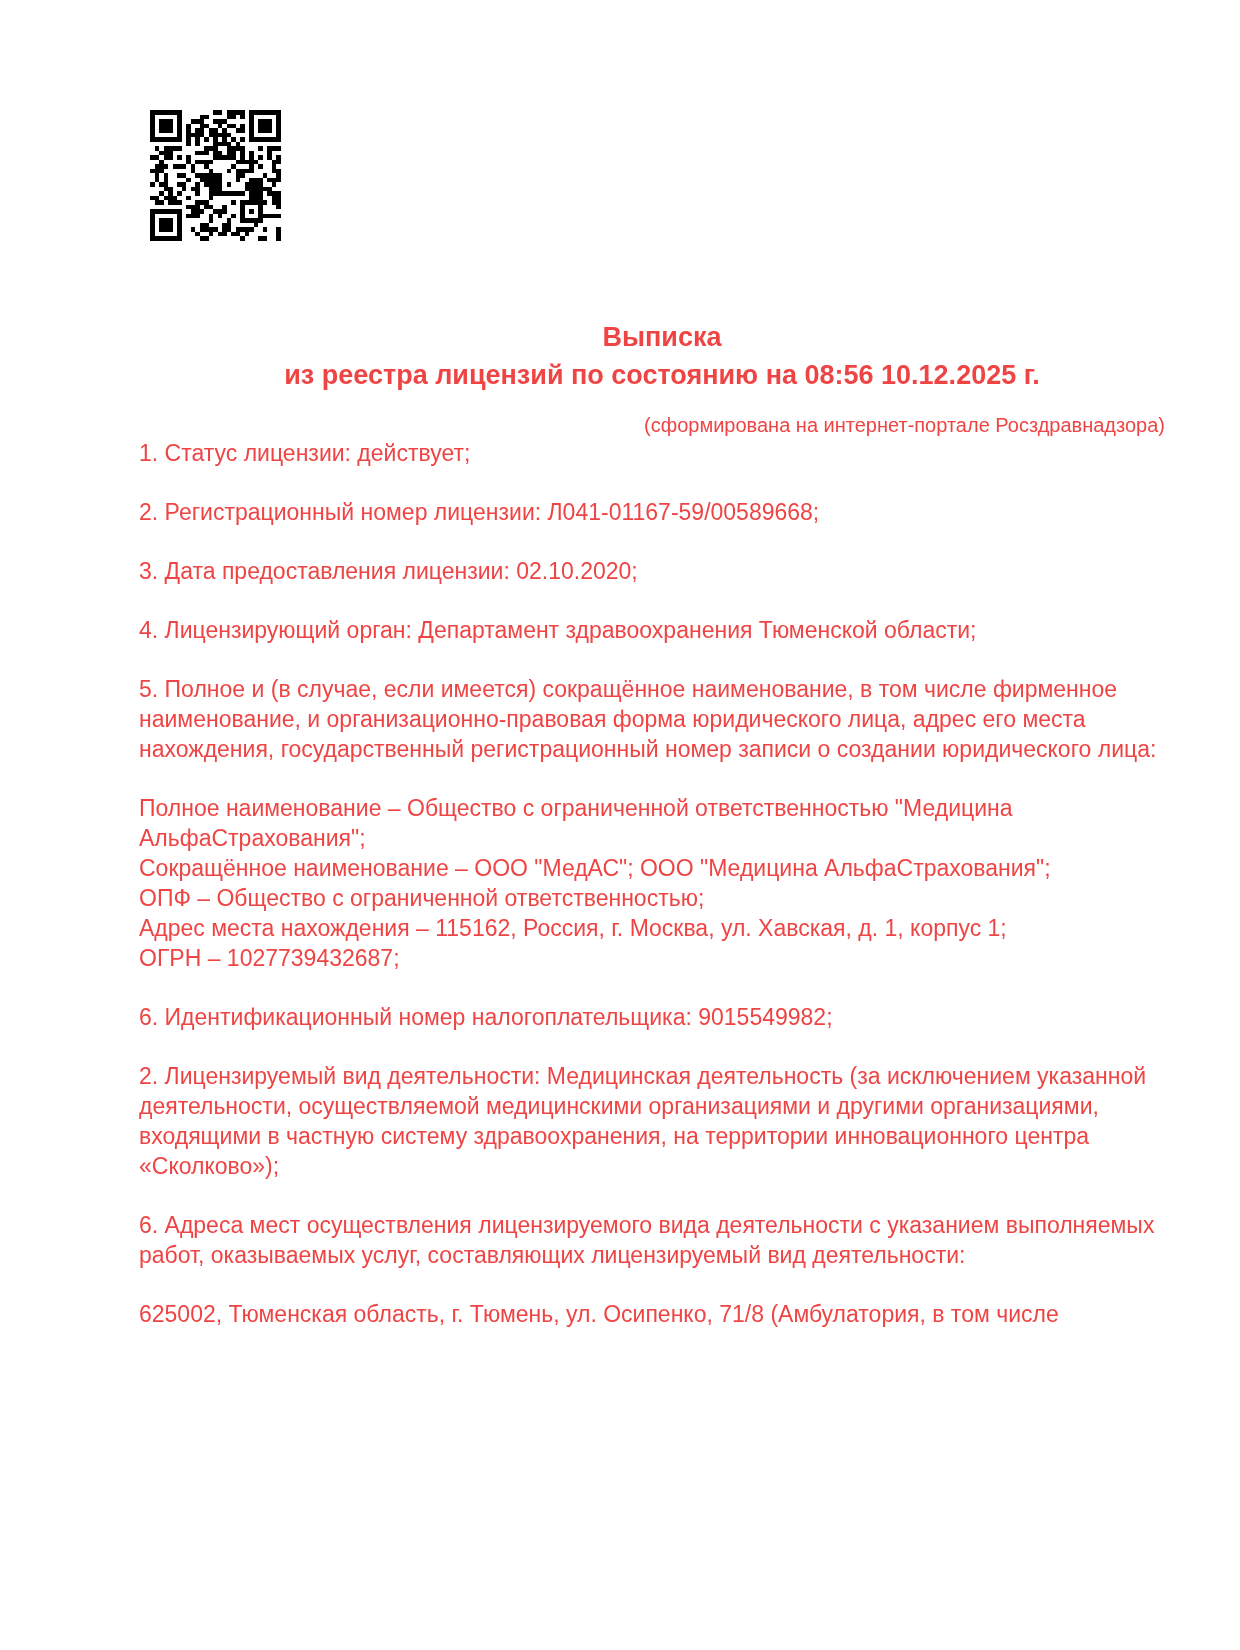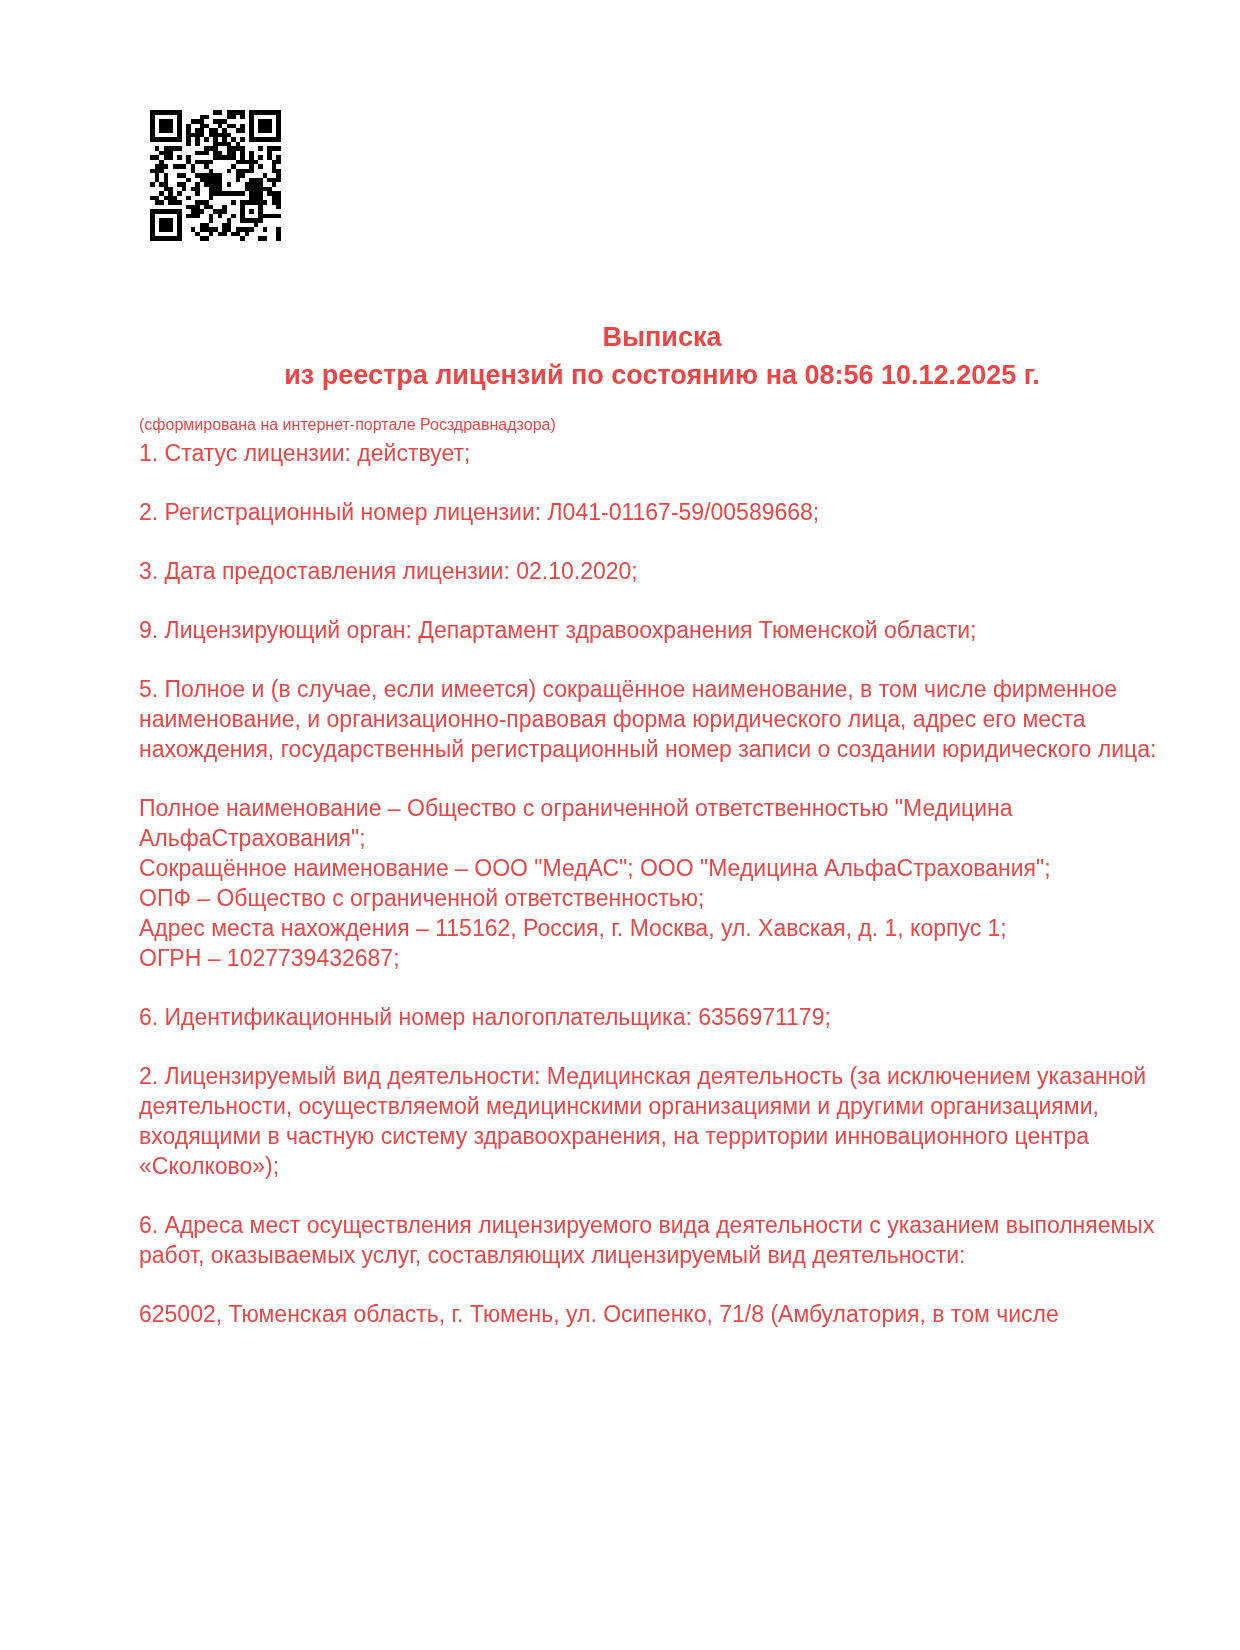--- a/index.html
+++ b/index.html
@@ -25,22 +25,22 @@
     width: 1046px;
     text-align: center;
     font-weight: 700;
     font-size: 27px;
     line-height: 38px;
   }
   .subtitle {
     margin-top: 18px;
     margin-left: 139px;
     width: 1026px;
-    text-align: left;
-    font-size: 16px;
+    text-align: right;
+    font-size: 20px;
     line-height: 26px;
   }
   .doc-body {
     margin-left: 139px;
     margin-right: 30px;
     font-size: 23px;
     line-height: 30px;
   }
   .para {
     margin: 0 0 29px 0;
@@ -60,31 +60,31 @@
     <div>Выписка</div>
     <div>из реестра лицензий по состоянию на 08:56 10.12.2025 г.</div>
   </div>
 
   <div class="subtitle">(сформирована на интернет-портале Росздравнадзора)</div>
 
   <div class="doc-body">
     <p class="para">1. Статус лицензии: действует;</p>
     <p class="para">2. Регистрационный номер лицензии: Л041-01167-59/00589668;</p>
     <p class="para">3. Дата предоставления лицензии: 02.10.2020;</p>
-    <p class="para">9. Лицензирующий орган: Департамент здравоохранения Тюменской области;</p>
+    <p class="para">4. Лицензирующий орган: Департамент здравоохранения Тюменской области;</p>
     <p class="para">5. Полное и (в случае, если имеется) сокращённое наименование, в том числе фирменное
 наименование, и организационно-правовая форма юридического лица, адрес его места
 нахождения, государственный регистрационный номер записи о создании юридического лица:</p>
     <p class="para">Полное наименование – Общество с ограниченной ответственностью "Медицина
 АльфаСтрахования";
 Сокращённое наименование – ООО "МедАС"; ООО "Медицина АльфаСтрахования";
 ОПФ – Общество с ограниченной ответственностью;
 Адрес места нахождения – 115162, Россия, г. Москва, ул. Хавская, д. 1, корпус 1;
 ОГРН – 1027739432687;</p>
-    <p class="para">6. Идентификационный номер налогоплательщика: 6356971179;</p>
+    <p class="para">6. Идентификационный номер налогоплательщика: 9015549982;</p>
     <p class="para">2. Лицензируемый вид деятельности: Медицинская деятельность (за исключением указанной
 деятельности, осуществляемой медицинскими организациями и другими организациями,
 входящими в частную систему здравоохранения, на территории инновационного центра
 «Сколково»);</p>
     <p class="para">6. Адреса мест осуществления лицензируемого вида деятельности с указанием выполняемых
 работ, оказываемых услуг, составляющих лицензируемый вид деятельности:</p>
     <p class="para">625002, Тюменская область, г. Тюмень, ул. Осипенко, 71/8 (Амбулатория, в том числе</p>
   </div>
 
 </div>

